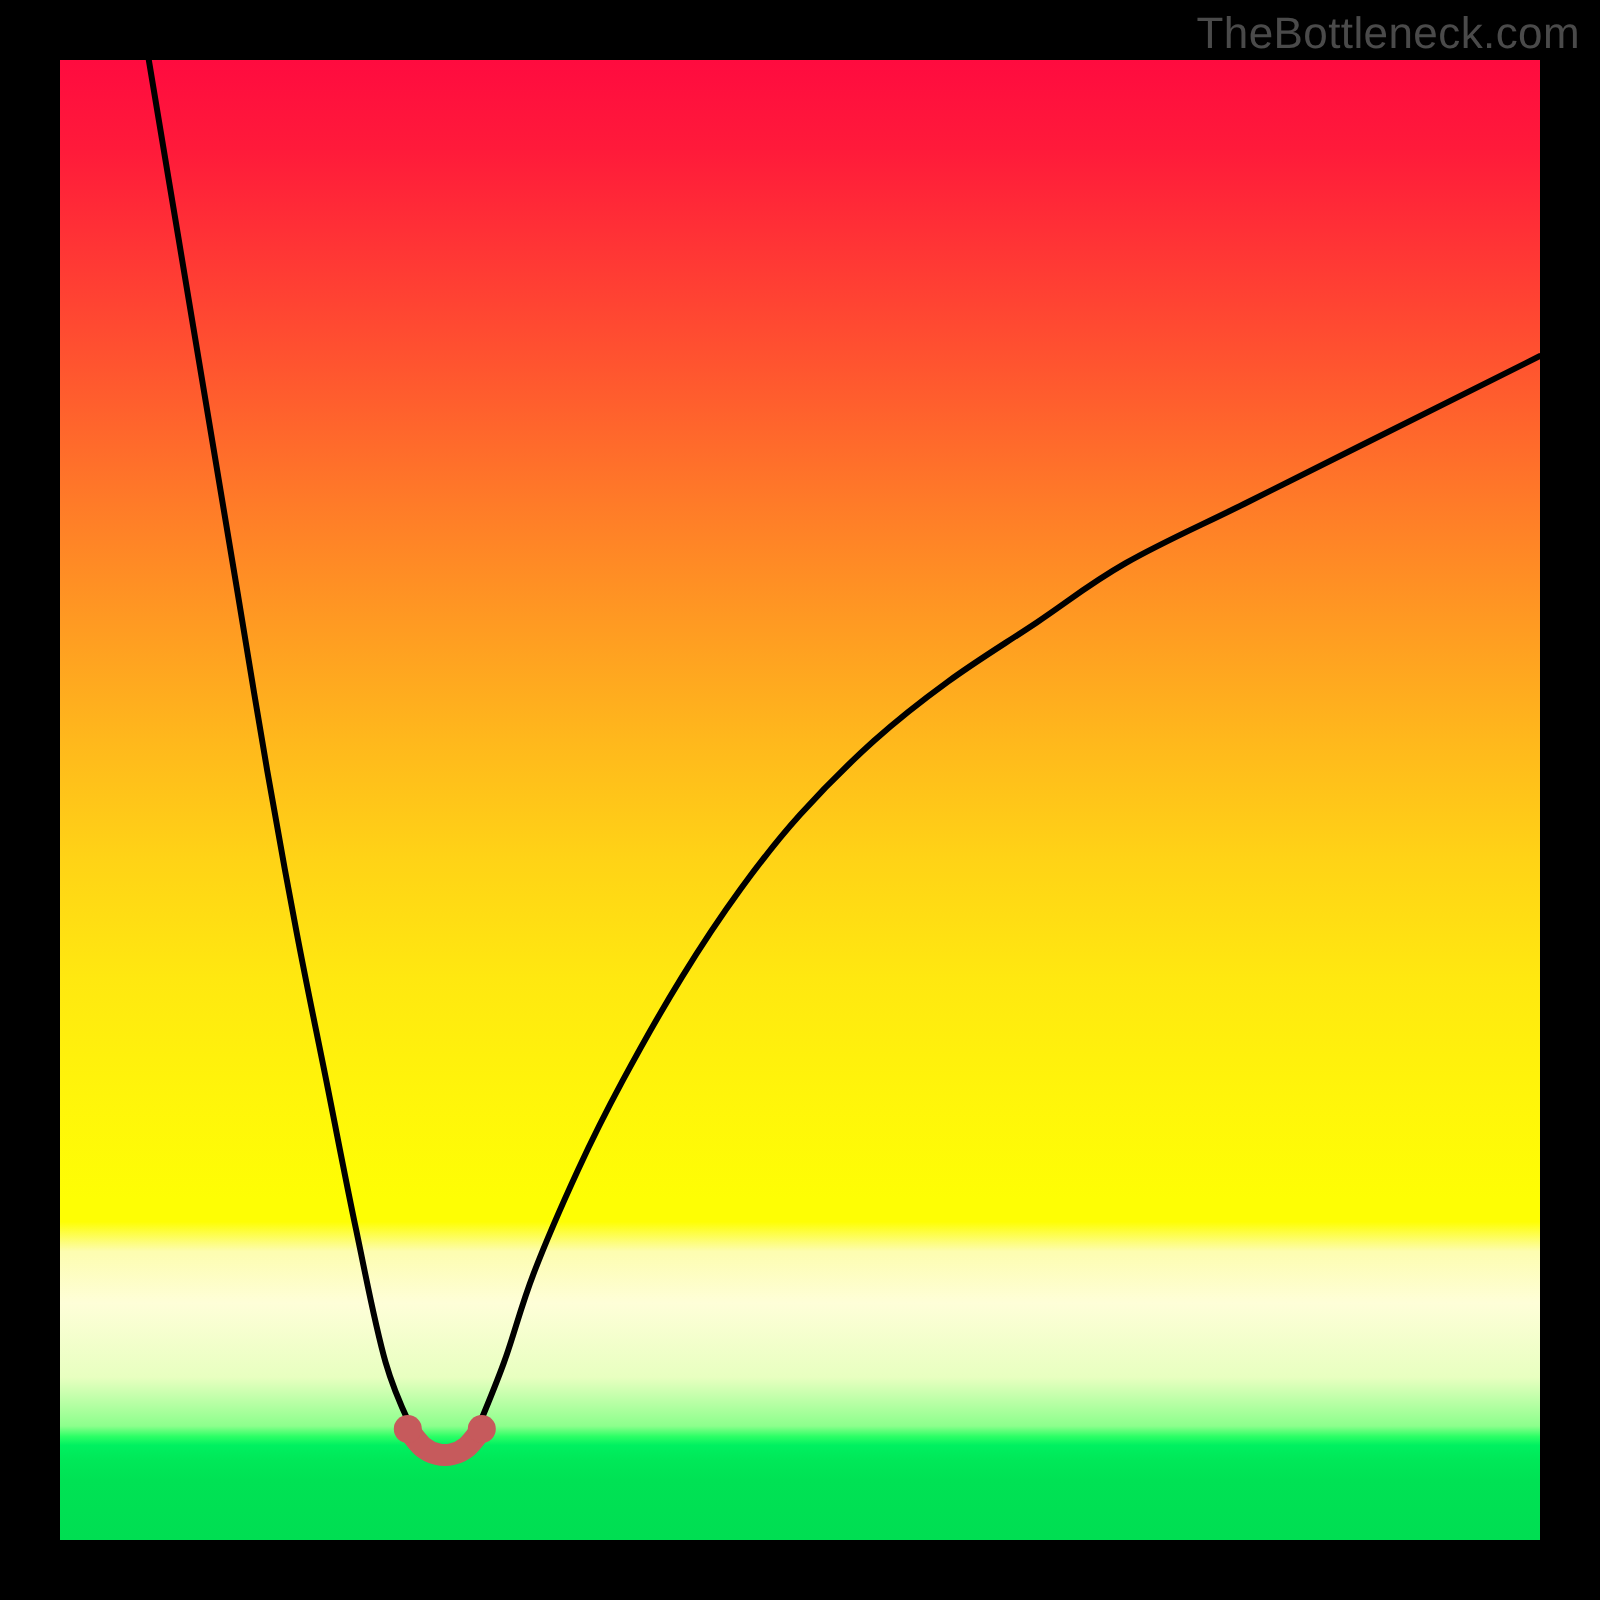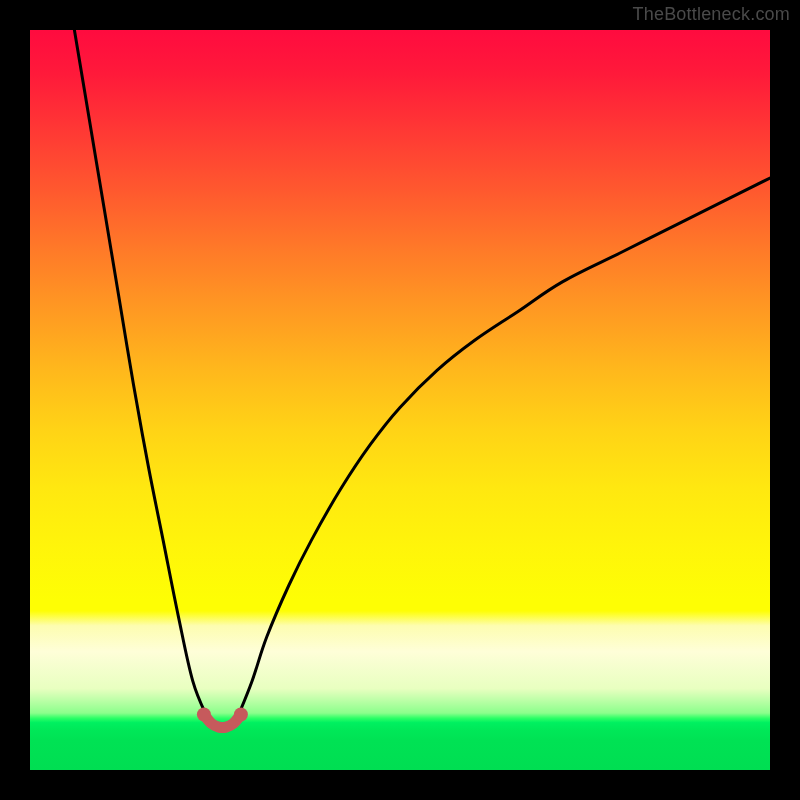--- a/index.html
+++ b/index.html
@@ -56,21 +56,21 @@
     left: 0;
     top: 0;
     width: 740px;
     height: 740px;
   }
   .attribution {
     position: absolute;
     top: 4px;
     right: 10px;
     color: #4a4a4a;
-    font-size: 18px;
+    font-size: 22px;
     font-weight: 400;
     letter-spacing: 0.2px;
   }
 </style>
 </head>
 <body>
 
 <div class="frame">
   <div class="plot">
     <svg class="curve-svg" viewBox="0 0 740 740" preserveAspectRatio="none">

